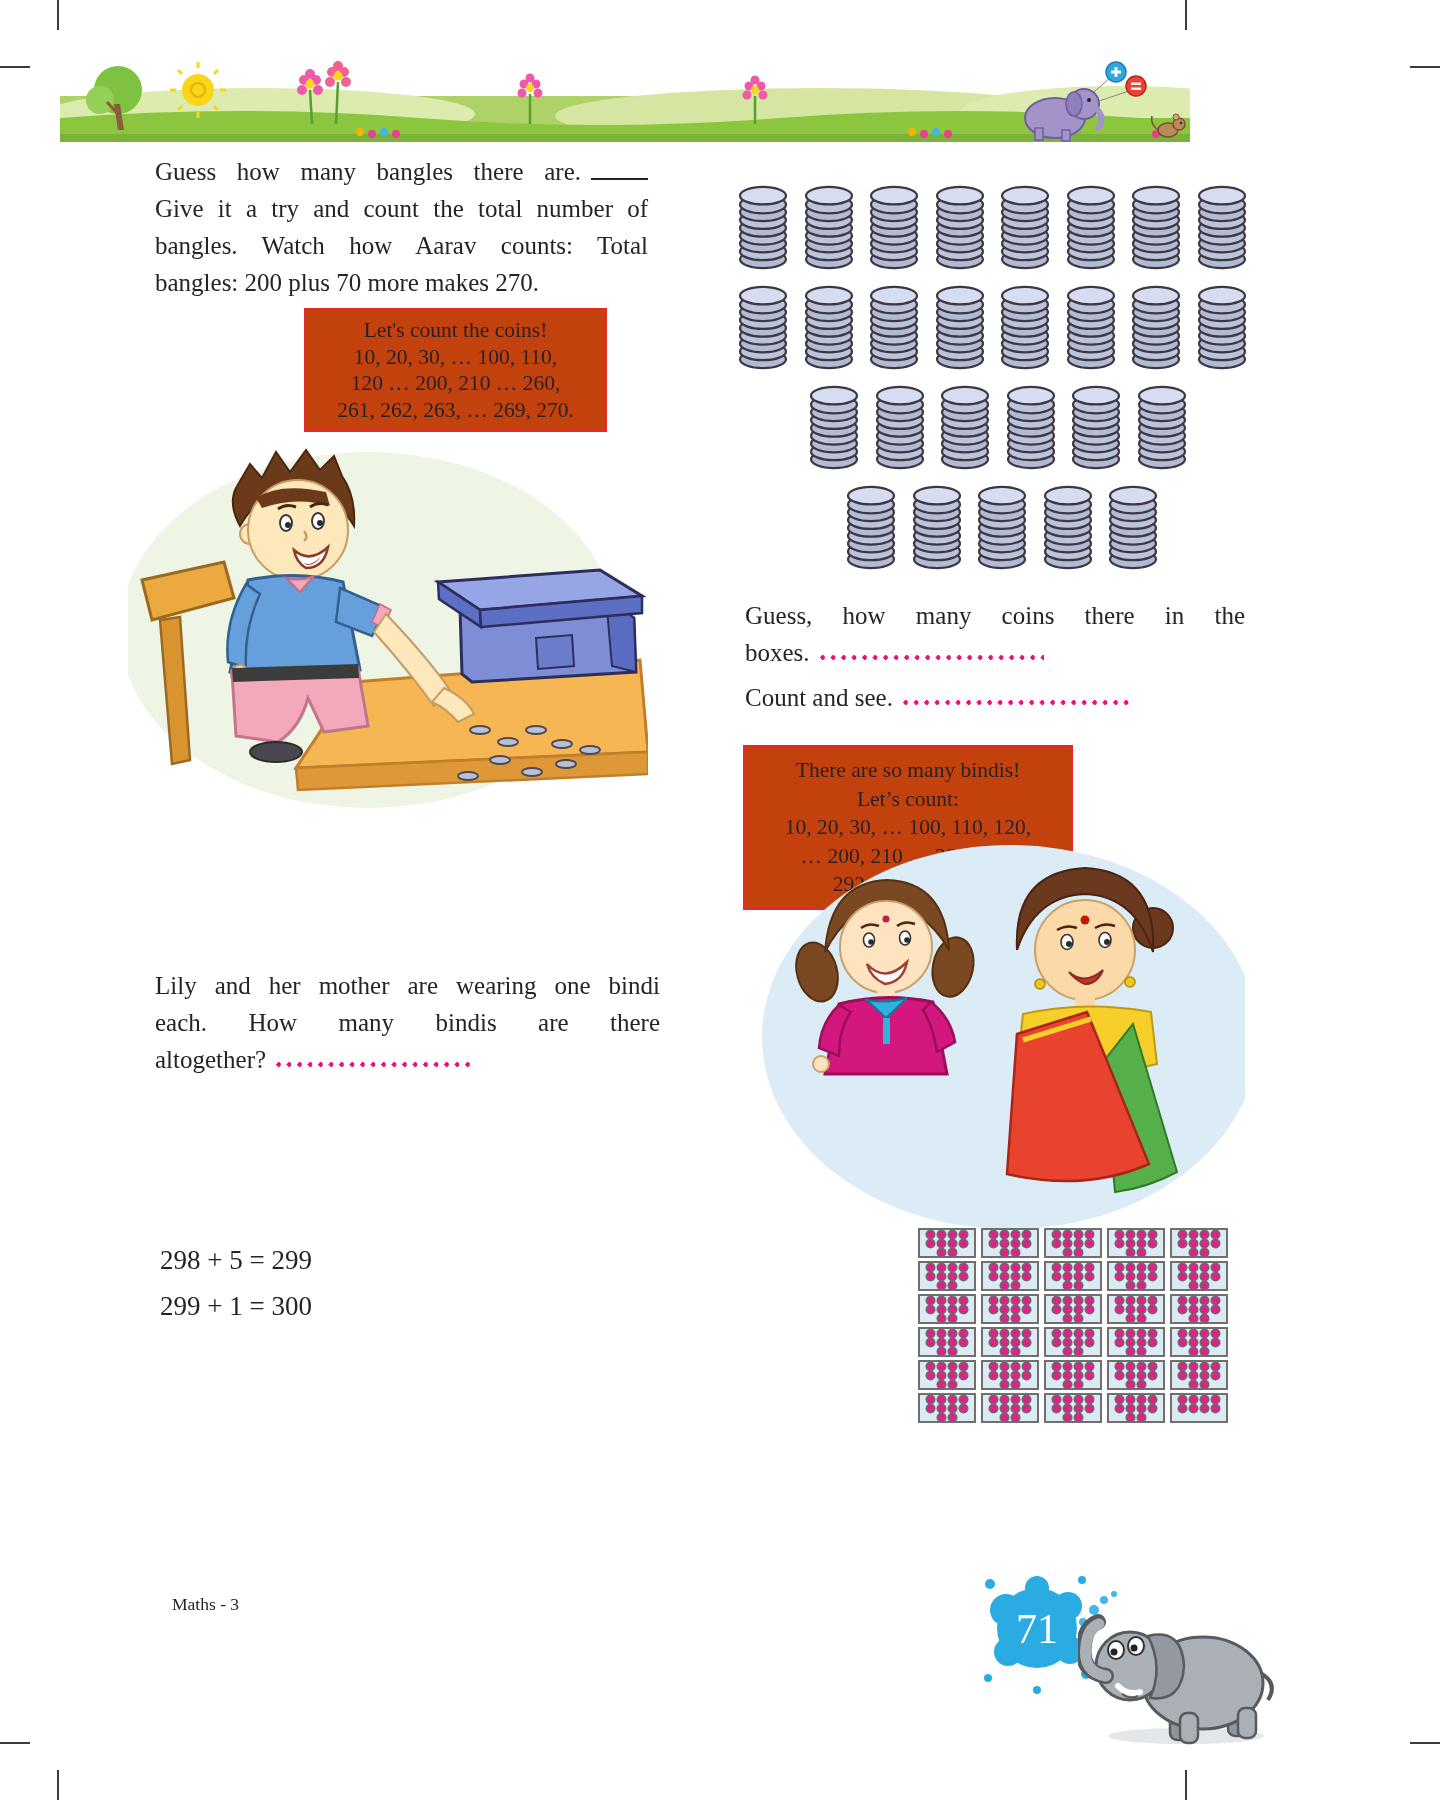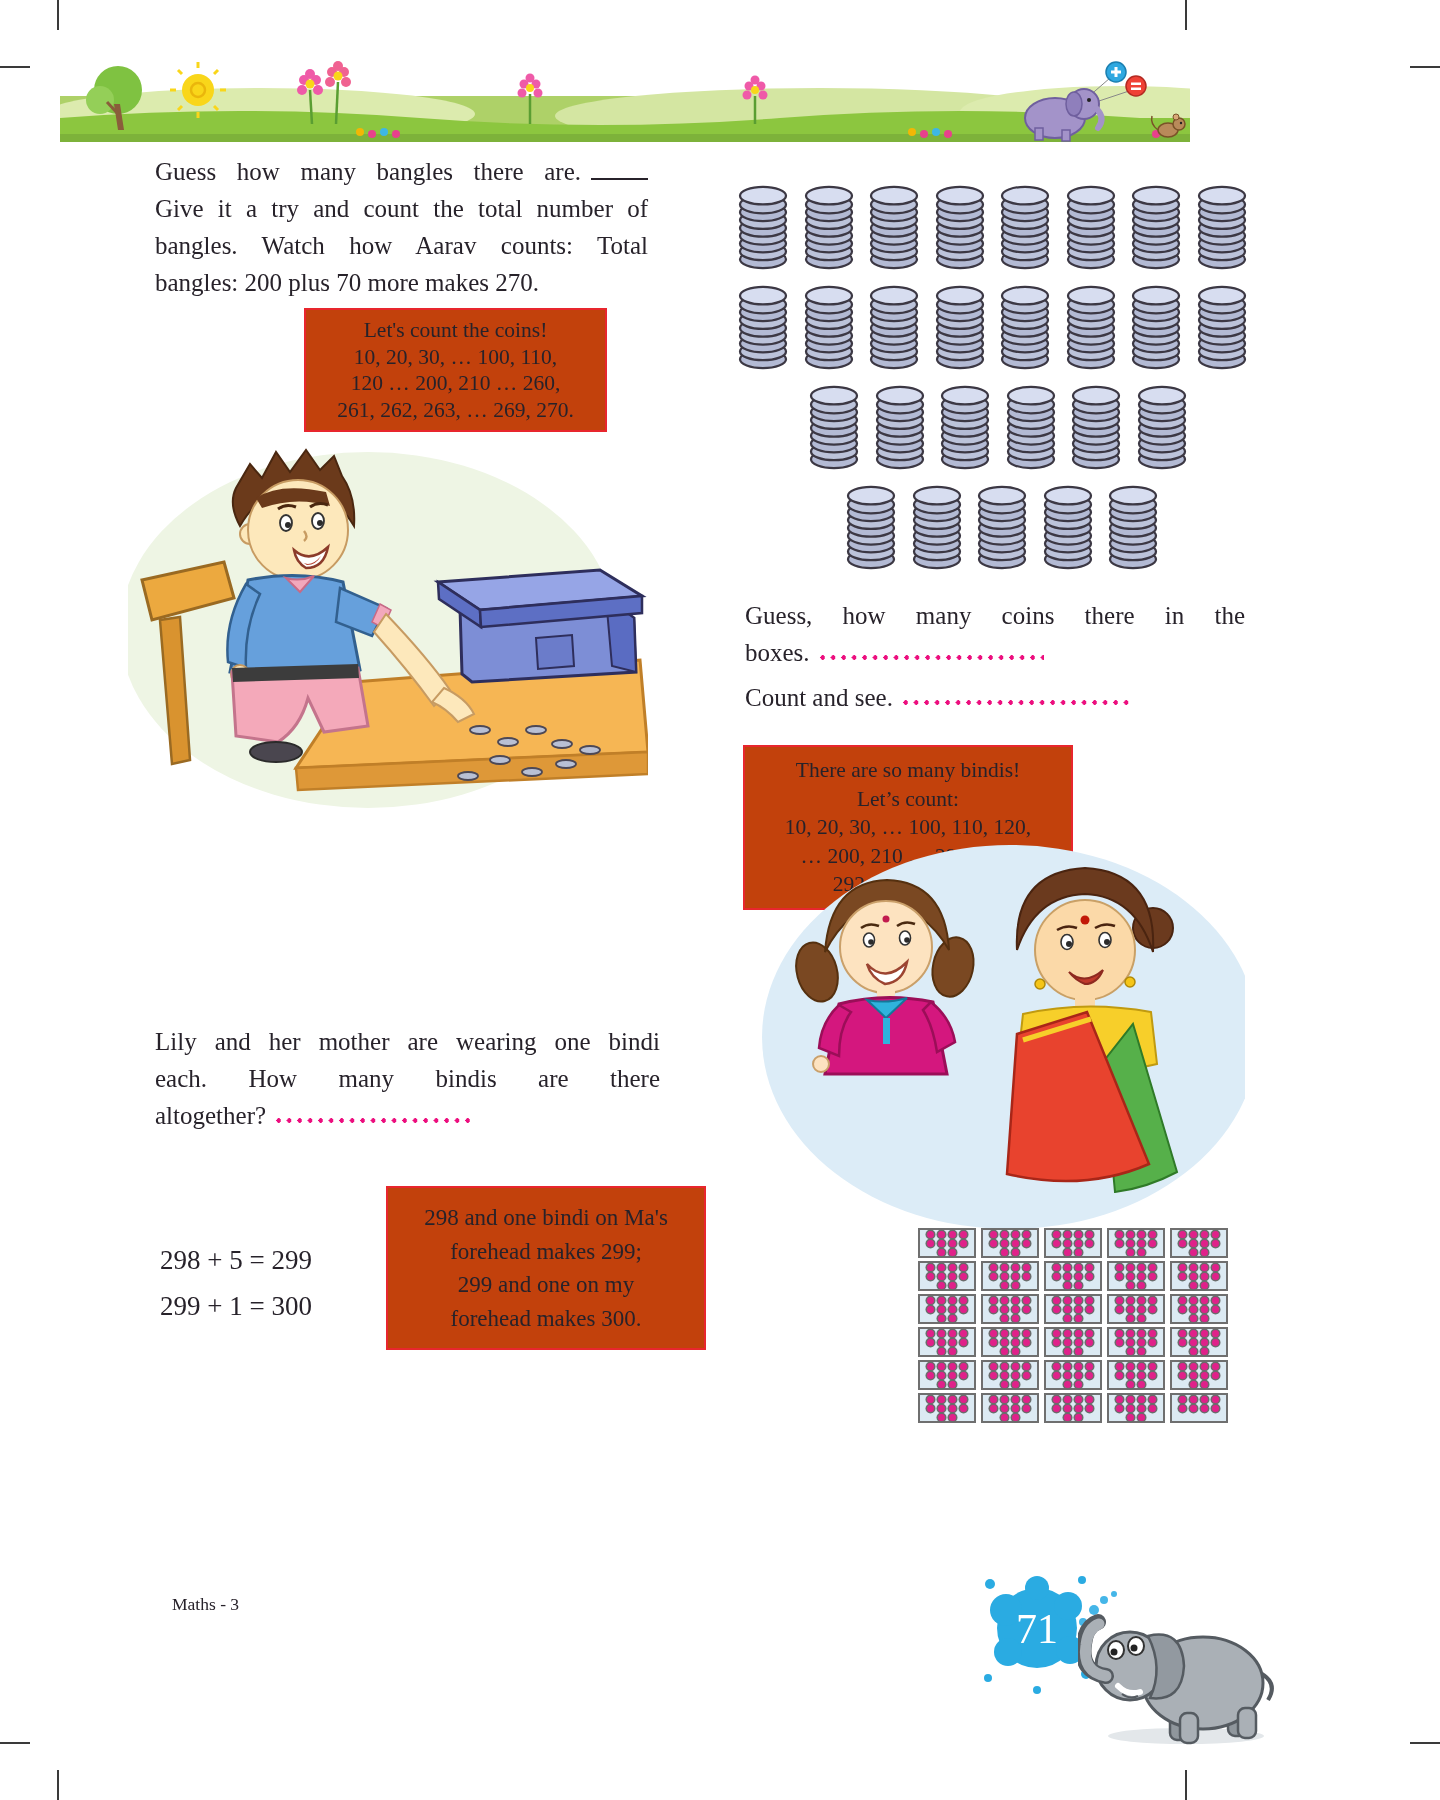--- a/index.html
+++ b/index.html
@@ -384,37 +384,31 @@
       <circle cx="285" cy="142" r="5" fill="#f5c518" stroke="#b08908" stroke-width="1.5"></circle>
       <circle cx="375" cy="140" r="5" fill="#f5c518" stroke="#b08908" stroke-width="1.5"></circle>
       <rect x="320" y="154" width="20" height="16" fill="#fbd9a8"></rect>
       <path d="M268,172 Q330,158 396,170 L402,222 Q330,240 262,226 Z" fill="#f7cf2a" stroke="#c09a10" stroke-width="2"></path>
       <path d="M378,182 L422,330 Q392,346 360,350 L348,220 Z" fill="#56b04a" stroke="#2f7a28" stroke-width="2"></path>
       <path d="M262,192 L332,170 L394,322 Q330,350 252,332 Z" fill="#e8432e" stroke="#a82618" stroke-width="2.5"></path>
       <path d="M268,198 L336,177" stroke="#f7cf2a" stroke-width="5" fill="none"></path>
     </g>
   </svg>
 
-  <div class="textblock" style="left:155px;top:1023px;width:505px;">
+  <div class="textblock" style="left:155px;top:967px;width:505px;">
     <div class="line jl">Lily and her mother are wearing one bindi</div>
     <div class="line jl">each. How many bindis are there</div>
     <div class="line"><span>altogether?</span><span class="dots" style="width:200px;"></span></div>
   </div>
 
   <div class="equations">
     <div>298 + 5 = 299</div>
     <div>299 + 1 = 300</div>
   </div>
 
-  <div class="redbox" id="ma-box">
-    <div class="bline">298 and one bindi on Ma's</div>
-    <div class="bline">forehead makes 299;</div>
-    <div class="bline">299 and one on my</div>
-    <div class="bline">forehead makes 300.</div>
-  </div>
 
   <div class="bindi-grid">
       <div class="bindi-card">
         <div class="bindi-dot-row">
           <span class="bindi-dot"></span>
           <span class="bindi-dot"></span>
           <span class="bindi-dot"></span>
           <span class="bindi-dot"></span>
         </div>
         <div class="bindi-dot-row">

